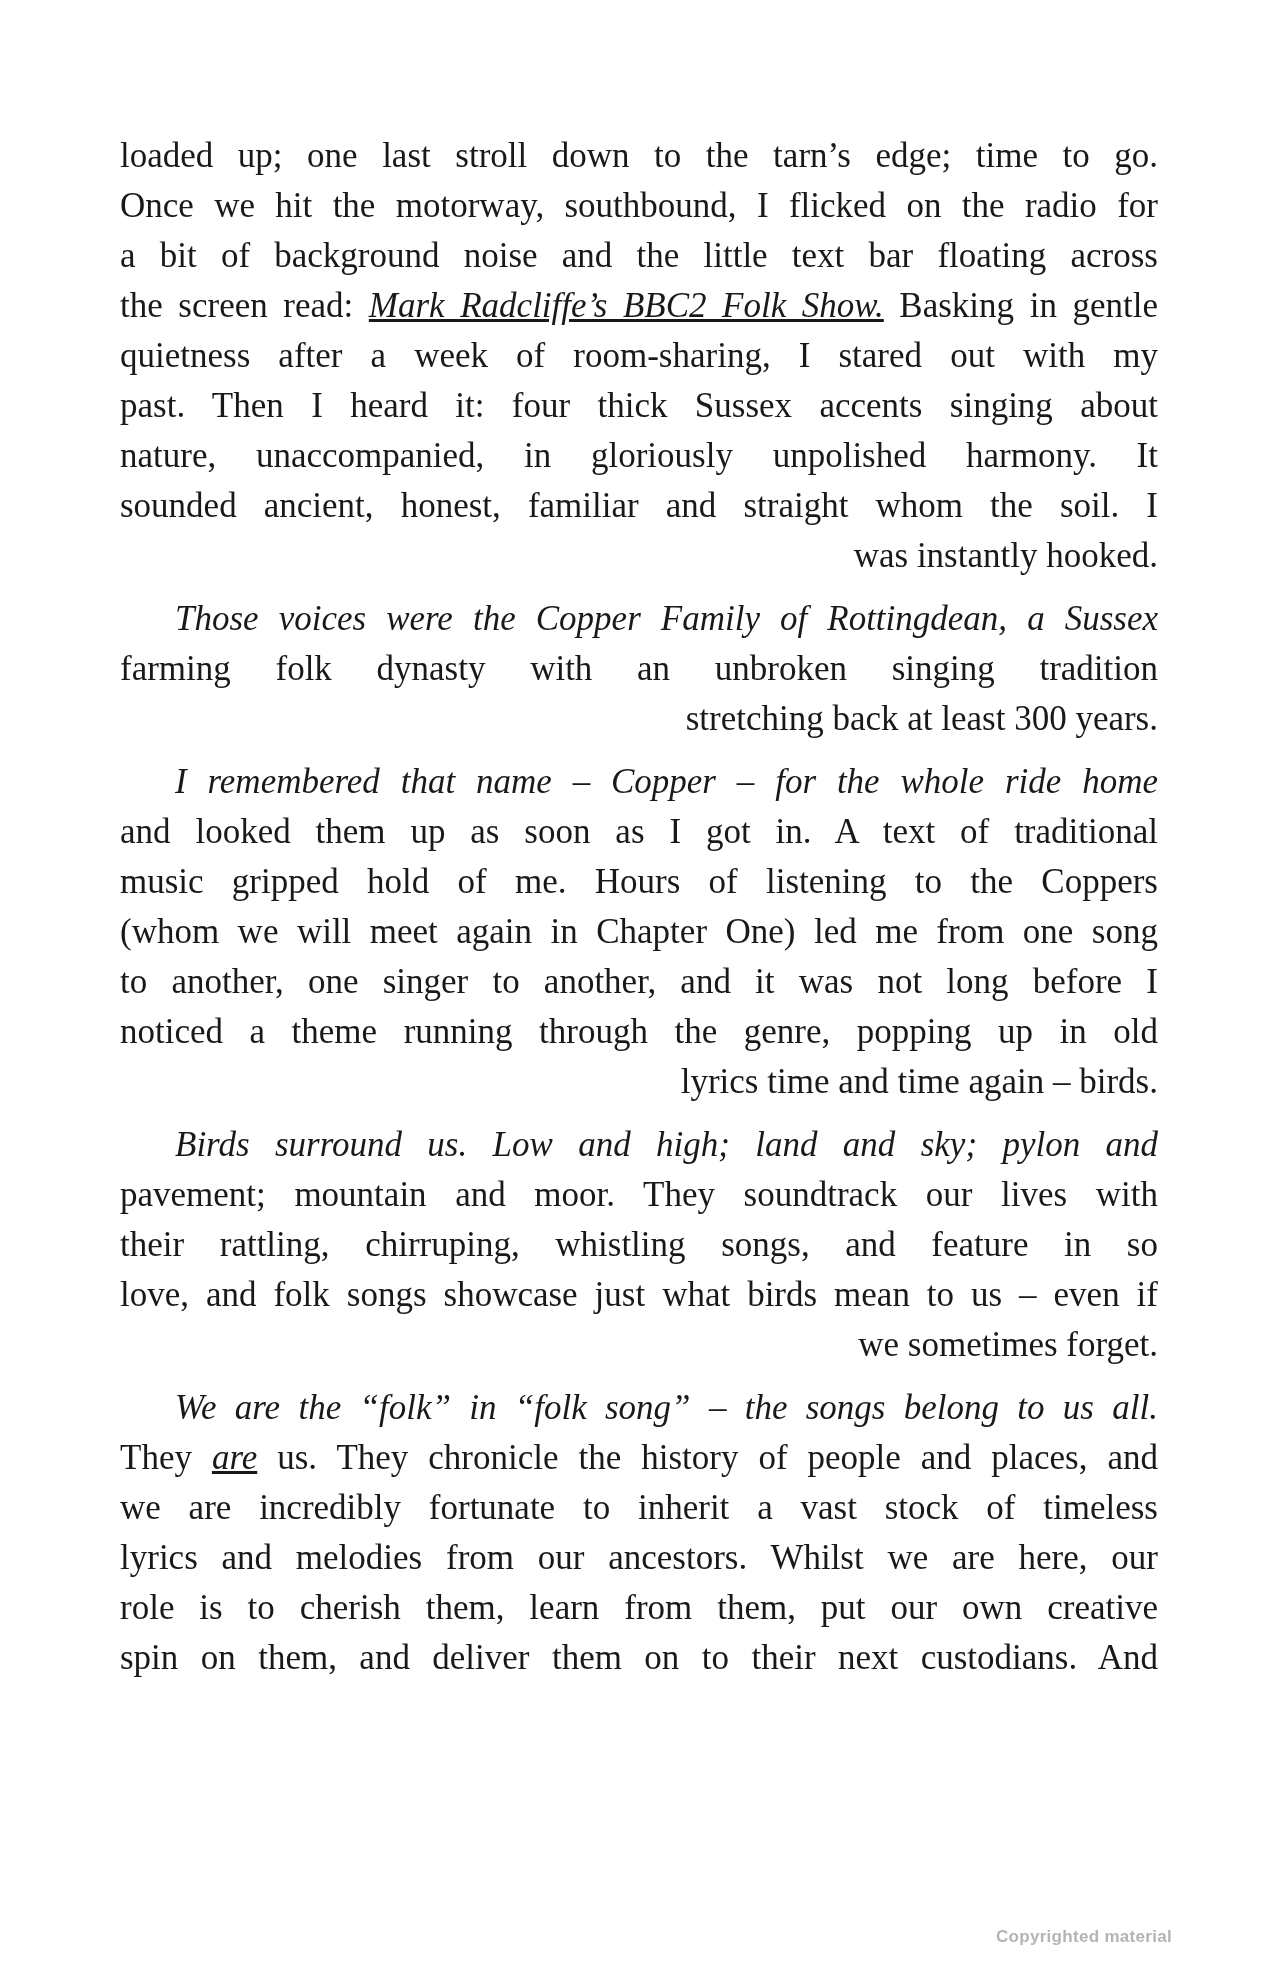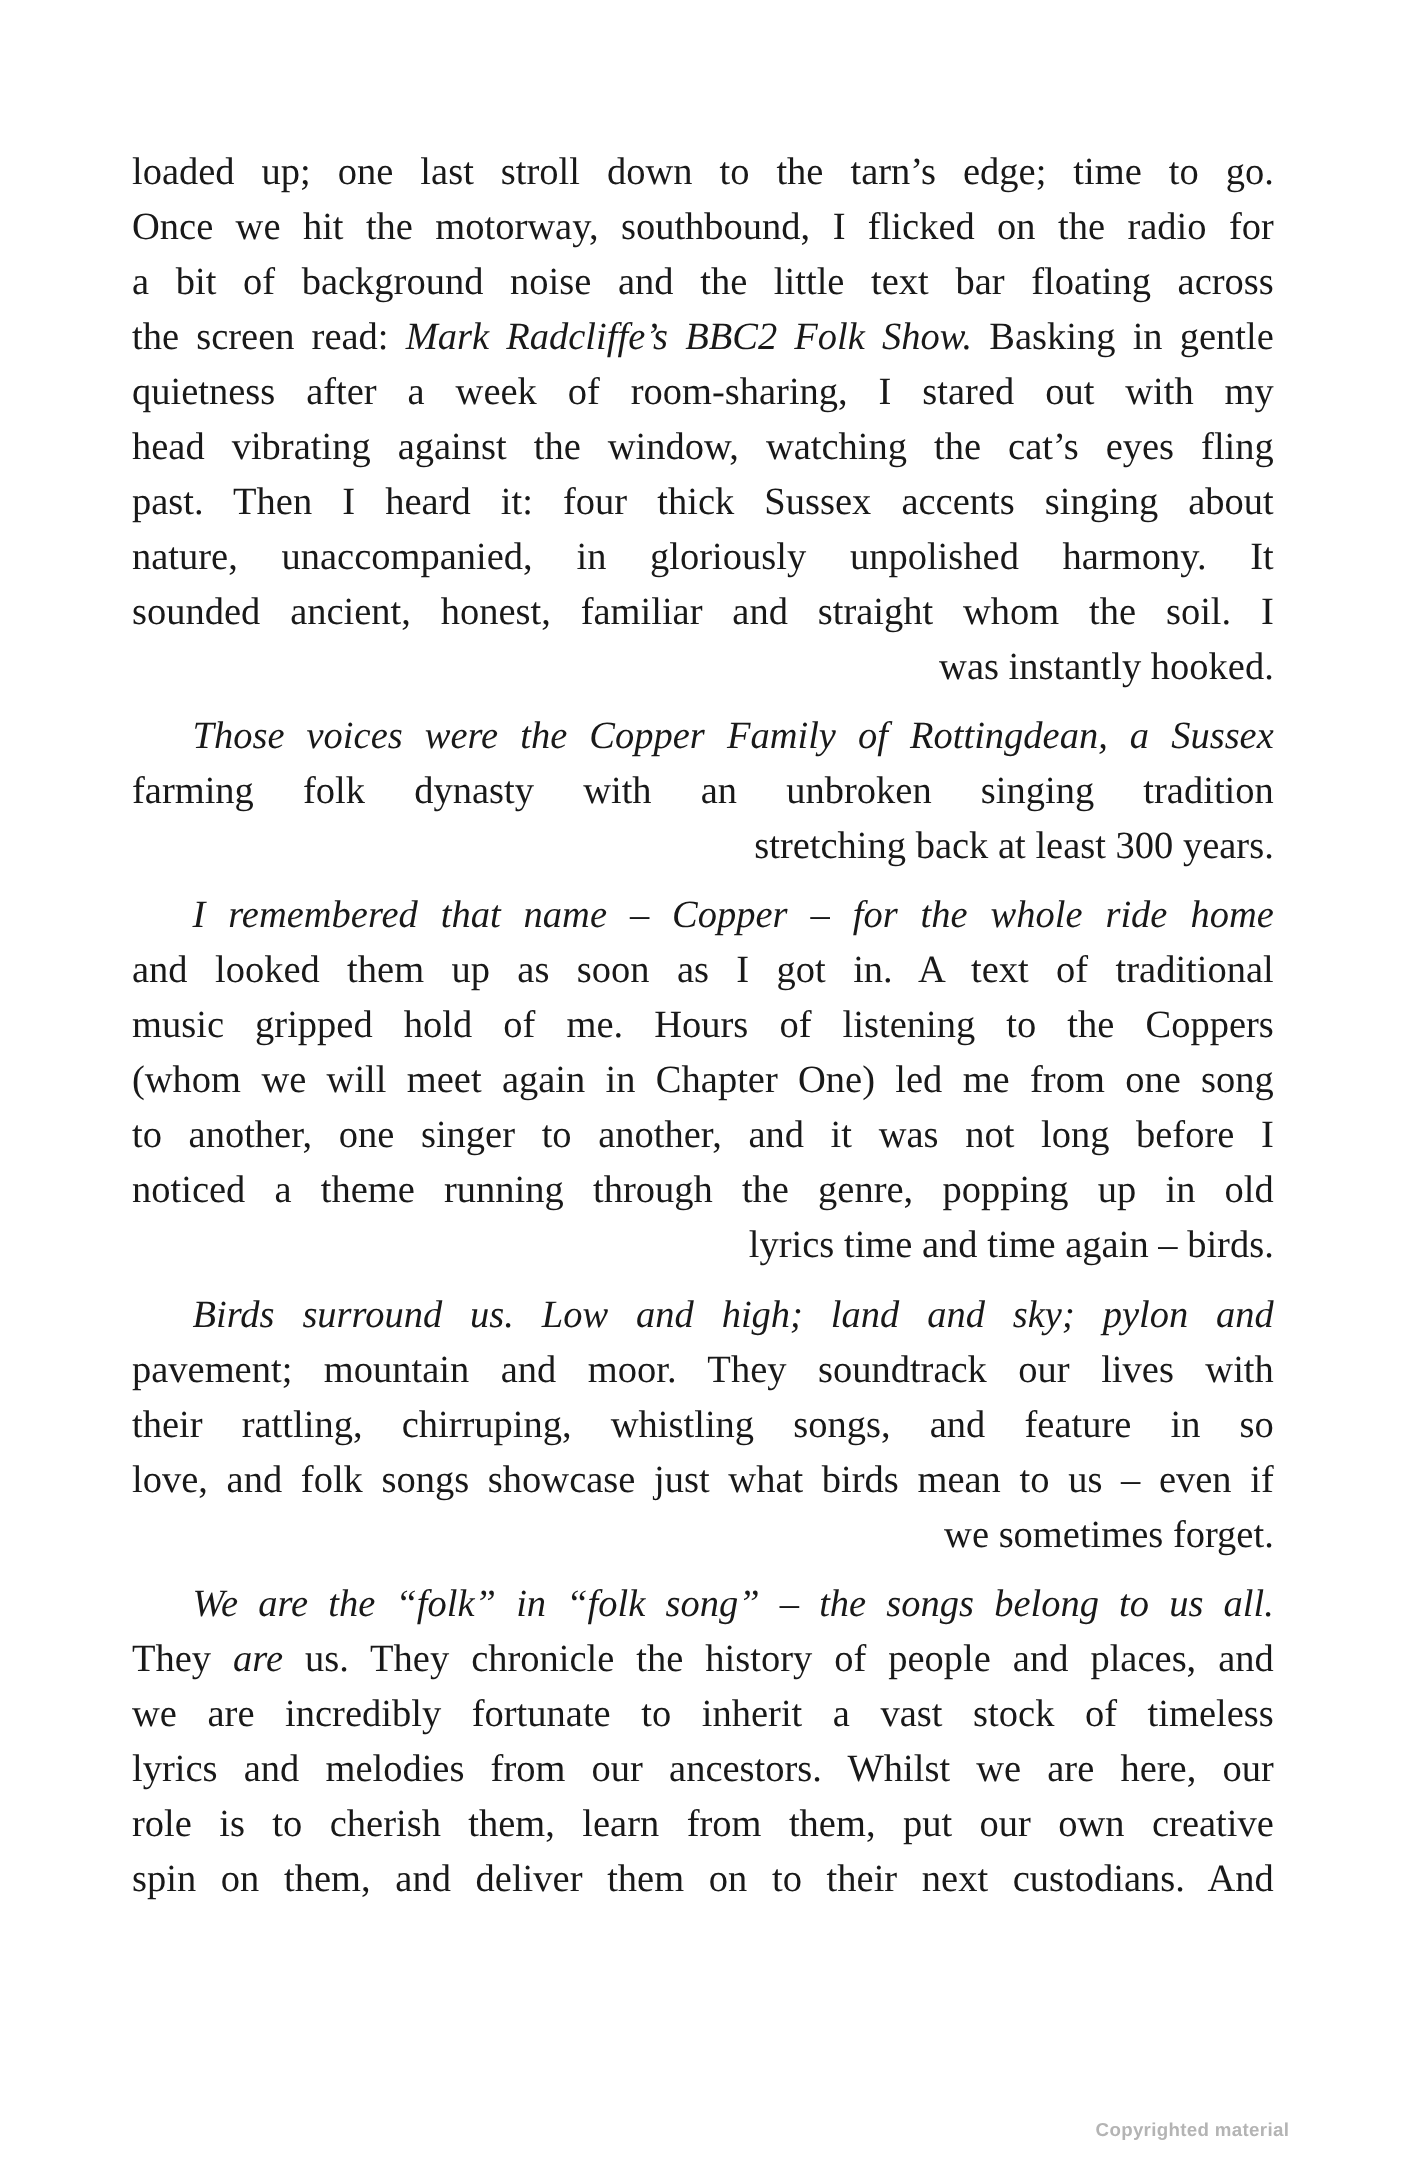--- a/index.html
+++ b/index.html
@@ -46,20 +46,21 @@
   }
   .line.unjustified::after {
     content: none;
   }
   .line.first-indent {
     text-indent: 55px;
     font-style: italic;
   }
   .em {
     font-style: italic;
+    text-decoration: underline;
   }
   .watermark {
     position: absolute;
     top: 1927px;
     right: 16px;
     font-family: "Liberation Sans", sans-serif;
     font-size: 17px;
     letter-spacing: 0.3px;
     color: var(--watermark-color, #b4b4b4);
     font-weight: bold;
@@ -69,21 +70,20 @@
 <body>
 
 <div class="page">
   <div class="text-block">
       <div class="paragraph">
         <div class="line"><span>loaded up; one last stroll down to the tarn’s edge; time to go.</span></div>
         <div class="line"><span>Once we hit the motorway, southbound, I flicked on the radio for</span></div>
         <div class="line"><span>a bit of background noise and the little text bar floating across</span></div>
         <div class="line"><span>the screen read: </span><span class="em">Mark Radcliffe’s BBC2 Folk Show.</span><span> Basking in gentle</span></div>
         <div class="line"><span>quietness after a week of room-sharing, I stared out with my</span></div>
-        <div class="line"><span>head vibrating against the window, watching the cat’s eyes fling</span></div>
         <div class="line"><span>past. Then I heard it: four thick Sussex accents singing about</span></div>
         <div class="line"><span>nature, unaccompanied, in gloriously unpolished harmony. It</span></div>
         <div class="line"><span>sounded ancient, honest, familiar and straight whom the soil. I</span></div>
         <div class="line unjustified"><span>was instantly hooked.</span></div>
       </div>
       <div class="paragraph">
         <div class="line first-indent"><span>Those voices were the Copper Family of Rottingdean, a Sussex</span></div>
         <div class="line"><span>farming folk dynasty with an unbroken singing tradition</span></div>
         <div class="line unjustified"><span>stretching back at least 300 years.</span></div>
       </div>

